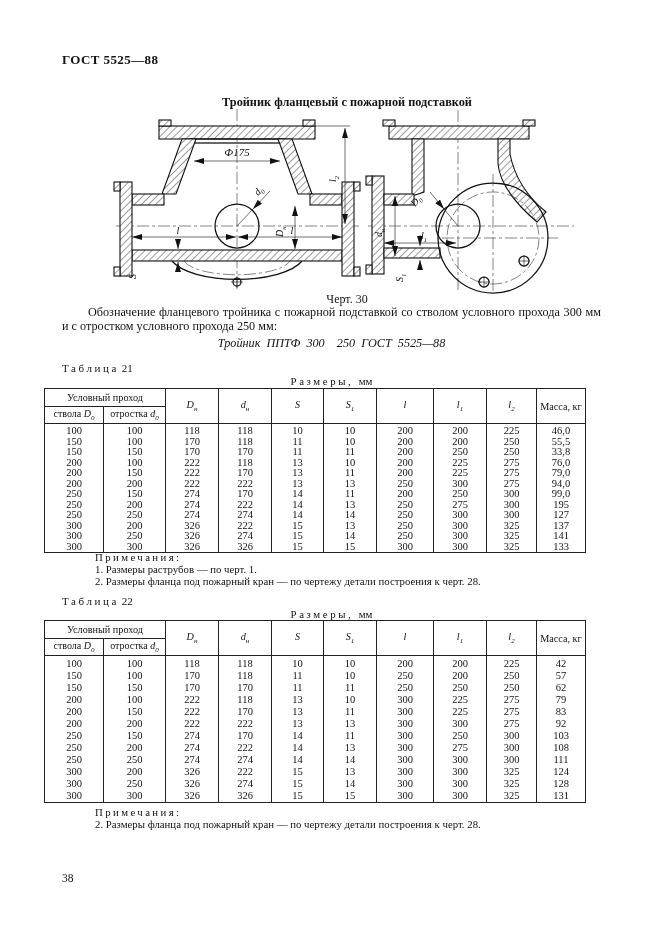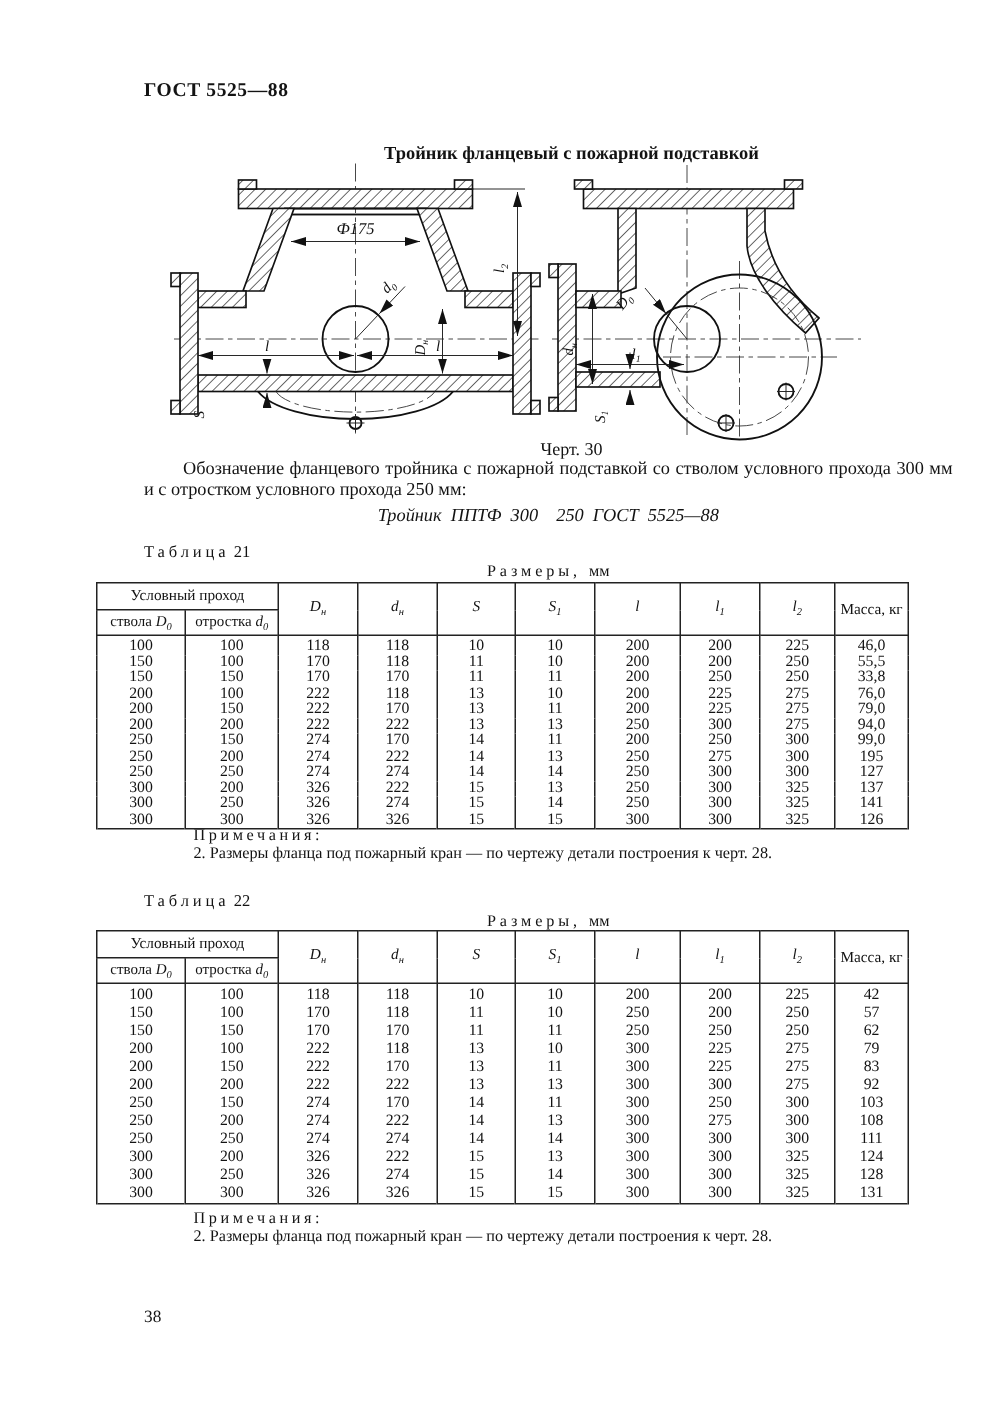--- a/index.html
+++ b/index.html
@@ -1,30 +1,30 @@
 <!DOCTYPE html>
 <html><head>
 <meta charset="utf-8">
 <style>
   html,body{margin:0;padding:0;}
   body{width:661px;height:936px;background:#ffffff;position:relative;overflow:hidden;
        font-family:"Liberation Serif","DejaVu Serif",serif;color:#131313;}
-  .abs{position:absolute;margin-left:34px;}
+  .abs{position:absolute;}
   .std{left:62px;top:52px;font-weight:bold;font-size:13px;letter-spacing:.4px;}
   .ftitle{left:112px;top:95px;width:470px;text-align:center;font-weight:bold;font-size:12.3px;}
   .fcap{left:112px;top:292px;width:470px;text-align:center;font-size:12px;}
   .dpar{left:62px;top:305px;width:539px;font-size:12.2px;line-height:1.16;text-indent:26px;text-align:justify;}
   .dex{left:62px;top:336px;width:539px;text-align:center;font-style:italic;font-size:12.2px;white-space:pre;}
   .tlabel{left:62px;width:539px;font-size:11px;}
   .tlabel .sp{letter-spacing:2.6px;}
   .scap{left:62px;width:539px;text-align:center;font-size:10.8px;}
   .scap .sp{letter-spacing:2.6px;}
   .tl21{top:362px;} .sc21{top:375px;}
   .tl22{top:595px;} .sc22{top:608px;}
-  table{position:absolute;left:64px;border-collapse:collapse;table-layout:fixed;width:541px;border:1.5px solid #222;padding-left:46px;}
+  table{position:absolute;left:44px;border-collapse:collapse;table-layout:fixed;width:541px;border:1.5px solid #222;padding-left:46px;}
   #t21{top:388px;} #t22{top:620px;}
   th{border:1px solid #222;padding:0;font-weight:normal;font-size:10.2px;text-align:center;vertical-align:middle;}
   thead tr.gr th{height:17px;}
   thead tr.sh th{height:16px;font-size:10px;}
   tbody td{border:none;border-left:1px solid #222;border-right:1px solid #222;
            padding:0;text-align:center;font-size:10.5px;}
   #t21 tbody td{height:10.3px;line-height:10.5px;}
   #t22 tbody td{height:11.9px;line-height:12px;}
   tbody tr:first-child td{padding-top:2px;}
   .sym{font-style:italic;}
@@ -332,27 +332,28 @@
       <tr>
         <td>300</td>
         <td>300</td>
         <td>326</td>
         <td>326</td>
         <td>15</td>
         <td>15</td>
         <td>300</td>
         <td>300</td>
         <td>325</td>
-        <td>126</td>
+        <td>133</td>
       </tr>
     </tbody>
 </table>
 
 <div class="abs notes n21">
   <div class="nt">Примечания:</div>
+  <div class="ni">1. Размеры раструбов — по черт. 1.</div>
   <div class="ni">2. Размеры фланца под пожарный кран — по чертежу детали построения к черт. 28.</div>
 </div>
 
 <div class="abs tlabel tl22"><span class="sp">Таблица</span>&nbsp;<span>22</span></div>
 <div class="abs scap sc22"><span class="sp">Размеры,</span>&nbsp;&nbsp;<span>мм</span></div>
 
 <table id="t22">
   <colgroup>
       <col style="width:59px">
       <col style="width:62px">

